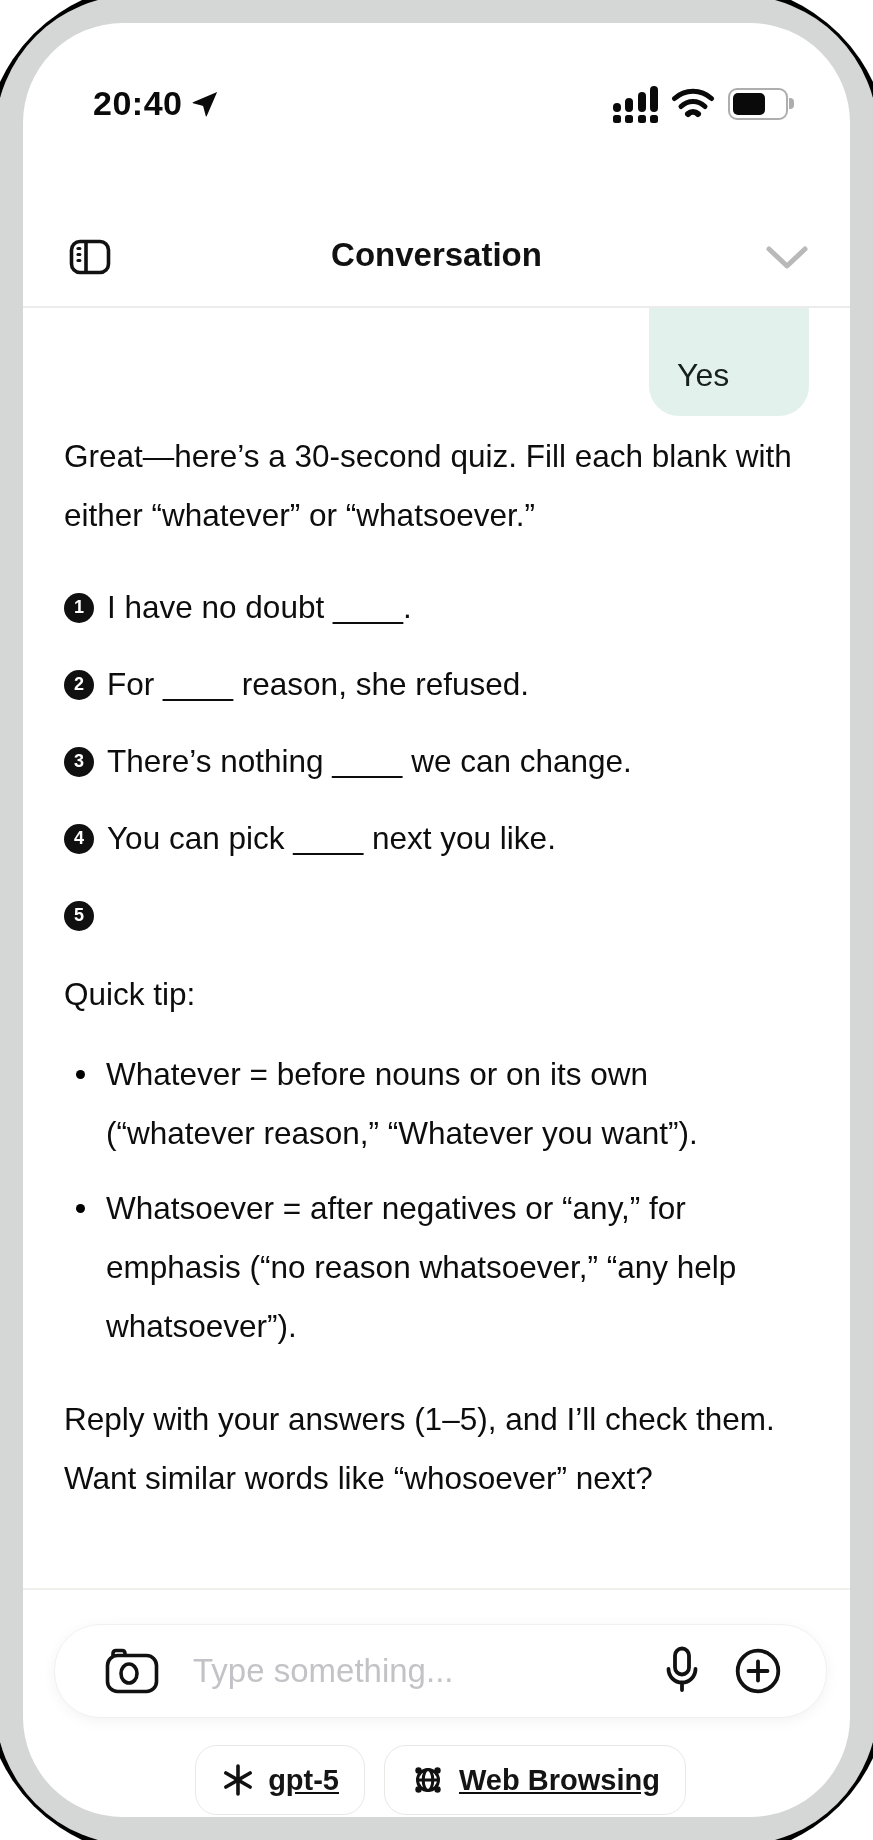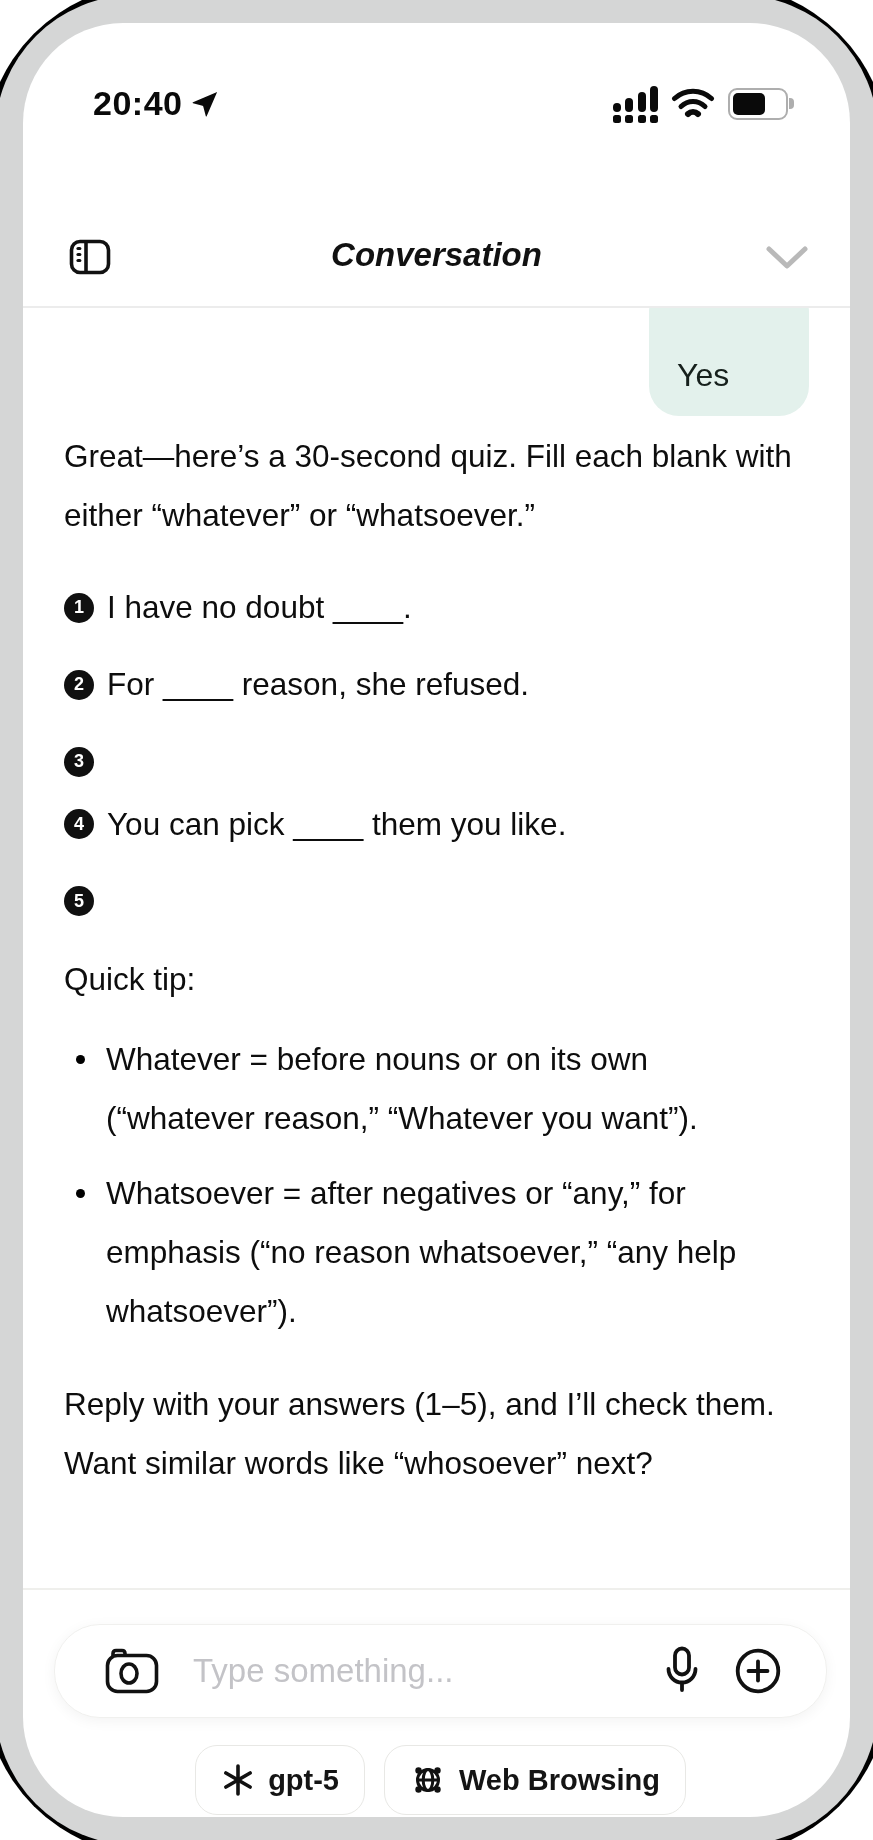--- a/index.html
+++ b/index.html
@@ -20,21 +20,21 @@
   .cellular .col{display:flex;flex-direction:column;align-items:center;justify-content:flex-end;gap:3.5px;}
   .cellular .bar{width:8px;border-radius:4px;background:#0a0a0a;}
   .cellular .dot{width:8px;height:8px;border-radius:2.5px;background:#0a0a0a;}
   .battery{position:relative;width:56px;height:28px;border:2.5px solid #aeaeae;border-radius:9px;}
   .battery .fill{position:absolute;left:3px;top:3px;bottom:3px;width:32px;border-radius:5px;background:#0a0a0a;}
   .battery .cap{position:absolute;right:-8px;top:8px;width:5px;height:11px;border-radius:0 4px 4px 0;background:#aeaeae;}
   
   .header{height:147px;flex:none;position:relative;display:flex;align-items:flex-end;
           padding:0 40px 30px 46px;border-bottom:2px solid #ececec;}
   .header-title{position:absolute;left:0;right:0;bottom:32px;text-align:center;
-                font-size:33px;font-weight:700;color:#111;font-style:italic;}
+                font-size:33px;font-weight:700;color:#111;}
   .sidebar-btn{position:relative;z-index:1;display:flex;}
   .chevron-btn{margin-left:auto;position:relative;z-index:1;display:flex;padding-bottom:4px;}
   
   .chat{flex:1;position:relative;overflow:hidden;padding:0 45px 0 41px;}
   .bubble{position:absolute;top:-26px;right:41px;height:112px;min-width:104px;padding:0 28px 22px;
           border-radius:30px;background:#e3f1ec;display:flex;align-items:flex-end;justify-content:flex-start;
           font-size:32px;color:#16201c;}
   .msg{padding-top:119px;font-size:31.5px;line-height:59px;color:#0d0d0d;}
   .msg p{margin:0;}
   .intro{margin-bottom:33px !important;}
@@ -45,21 +45,21 @@
   .tip-item{display:flex;margin-bottom:16px;}
   .tip-item .dot{flex:none;width:9px;height:9px;margin:25px 21px 0 12px;border-radius:50%;background:#000;}
   .outro{margin-top:34px !important;}
   
   .composer{flex:none;height:229px;border-top:2px solid #efefec;padding:34px 23px 0 31px;box-sizing:border-box;}
   .pill{height:92px;border-radius:46px;background:#fff;border:1.5px solid #f0f0ee;
         box-shadow:0 3px 14px rgba(0,0,0,.05);display:flex;align-items:center;padding:0 44px 0 50px;}
   .placeholder{flex:1;margin-left:34px;font-size:33px;color:#c3c3c7;}
   .mic-btn{display:flex;margin-right:34px;}
   .plus-btn{display:flex;}
-  .chips{display:flex;justify-content:center;gap:19px;margin-top:27px;}
+  .chips{display:flex;justify-content:center;gap:19px;margin-top:27px;text-decoration:underline;}
   .chip{height:70px;box-sizing:border-box;display:flex;align-items:center;gap:13px;padding:0 25px;
         background:#fff;border:1.5px solid #e8e8e5;border-radius:22px;font-size:29px;font-weight:700;color:#141414;}
   svg{display:block;}
 </style>
 </head>
 <body>
 
 <div id="canvas">
   <div class="shell"></div>
   <div class="bezel"></div>
@@ -142,24 +142,25 @@
         <div class="quiz-item">
           <span class="badge">1</span>
           <span>I have no doubt ____.</span>
         </div>
         <div class="quiz-item">
           <span class="badge">2</span>
           <span>For ____ reason, she refused.</span>
         </div>
         <div class="quiz-item">
           <span class="badge">3</span>
+          <span>There’s nothing ____ we can change.</span>
         </div>
         <div class="quiz-item">
           <span class="badge">4</span>
-          <span>You can pick ____ them you like.</span>
+          <span>You can pick ____ next you like.</span>
         </div>
         <div class="quiz-item">
           <span class="badge">5</span>
         </div>
 
         <p class="tip-heading">Quick tip:</p>
 
         <div class="tip-item">
           <span class="dot"></span>
           <span>Whatever = before nouns or on its own (“whatever reason,” “Whatever you want”).</span>

